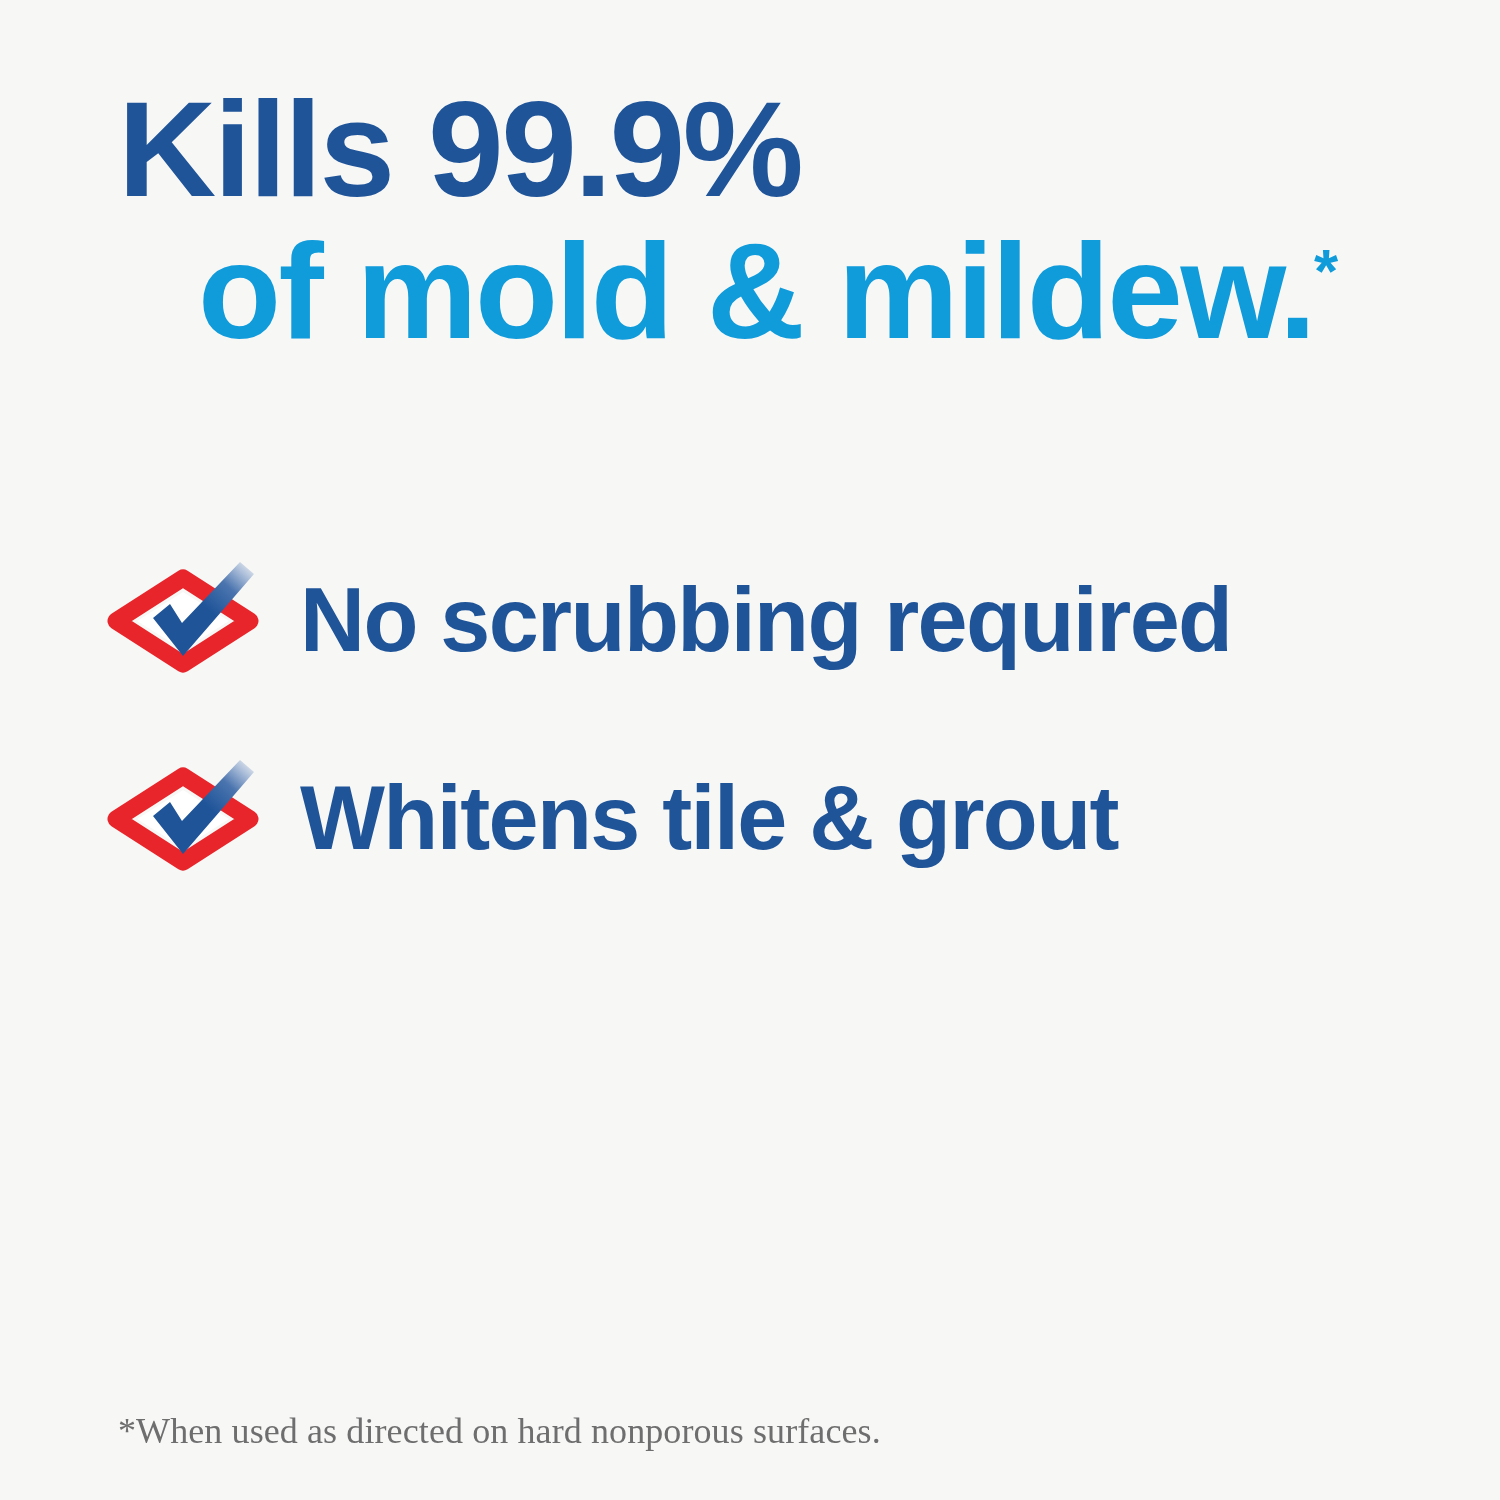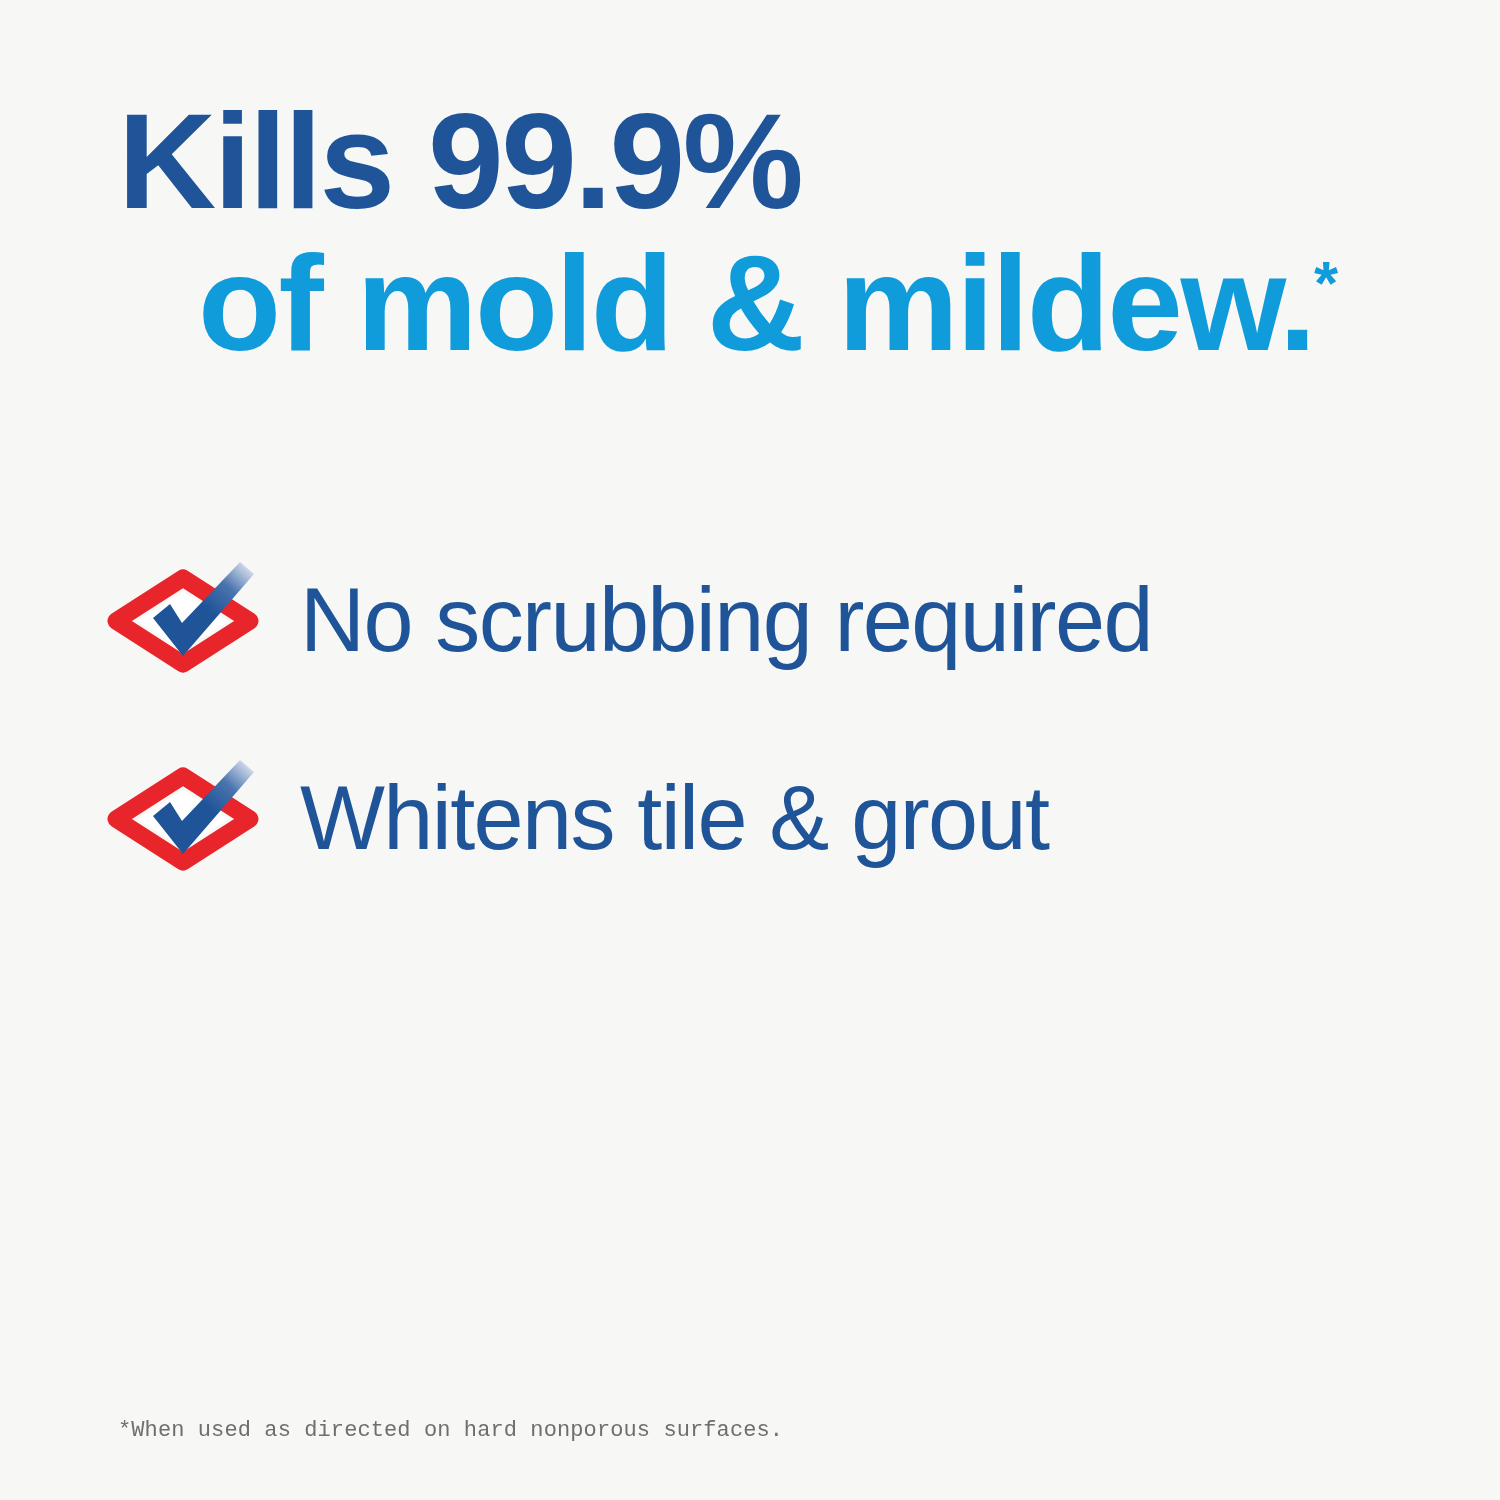--- a/index.html
+++ b/index.html
@@ -19,21 +19,20 @@
     background: #f7f7f6;
     overflow: hidden;
   }
 
   
   .headline {
     position: absolute;
     left: 118px;
     top: 78px;
     width: 1300px;
-    margin-top: 12px;
   }
   .headline-line {
     font-weight: 700;
     font-size: 136px;
     line-height: 142px;
     letter-spacing: -2.5px;
     white-space: nowrap;
     font-family: "Liberation Sans", sans-serif;
   }
   .headline-line-1 {
@@ -74,41 +73,41 @@
     margin-right: 28px;
     display: block;
   }
   .bullet-icon svg {
     display: block;
     width: 160px;
     height: 120px;
     overflow: visible;
   }
   .bullet-text {
-    font-weight: 400;
+    font-weight: 700;
     font-size: 90px;
     line-height: 96px;
     letter-spacing: -1.6px;
     color: #1f5499;
     white-space: nowrap;
     font-family: "Liberation Sans", sans-serif;
   }
 
   
   .footnote {
     position: absolute;
     left: 118px;
     top: 1412px;
-    font-size: 22px;
+    font-size: 36px;
     line-height: 38px;
     letter-spacing: 0.1px;
     color: #6e6e6e;
     font-weight: 400;
     white-space: nowrap;
-    font-family: Liberation Mono, monospace;
+    font-family: Liberation Serif, serif;
     text-align: right;
   }
 </style>
 </head>
 <body>
 
 <div id="poster">
 
   <div class="headline">
     <div class="headline-line headline-line-1">Kills 99.9%</div>

